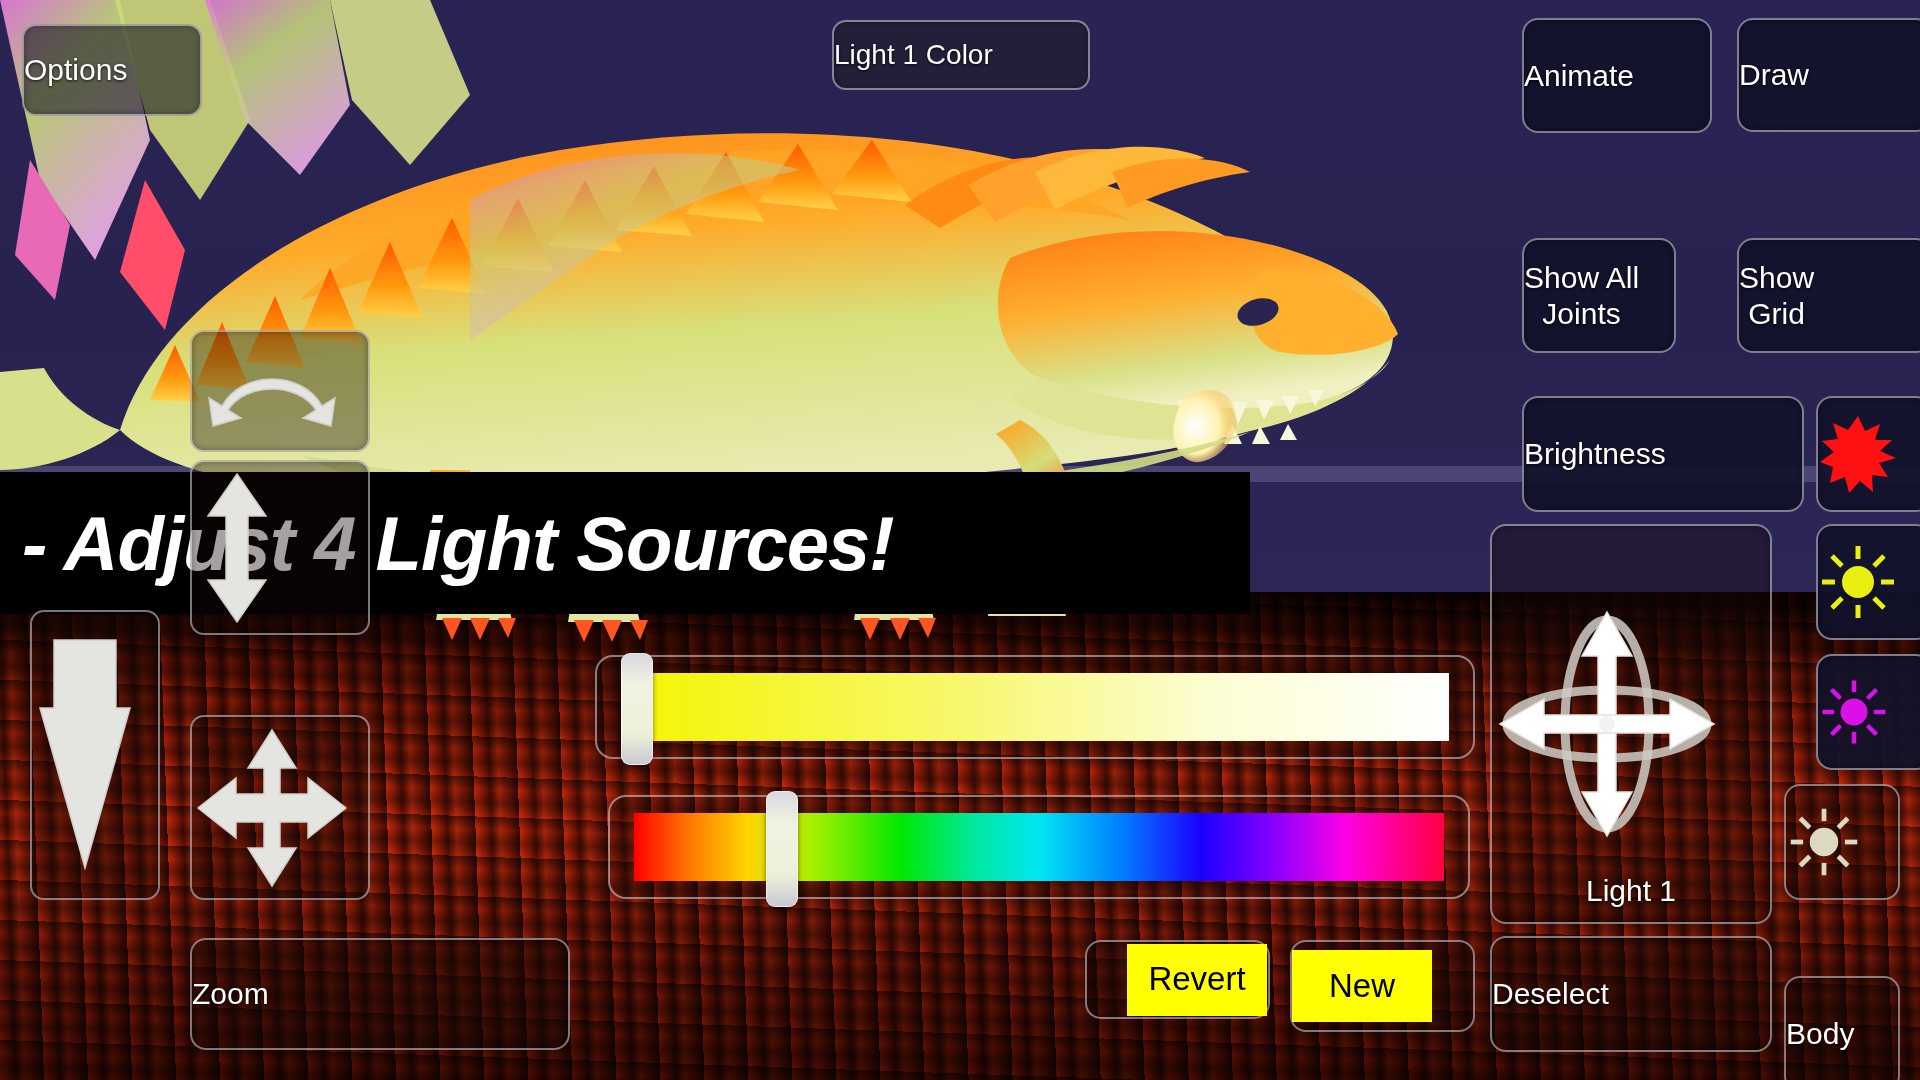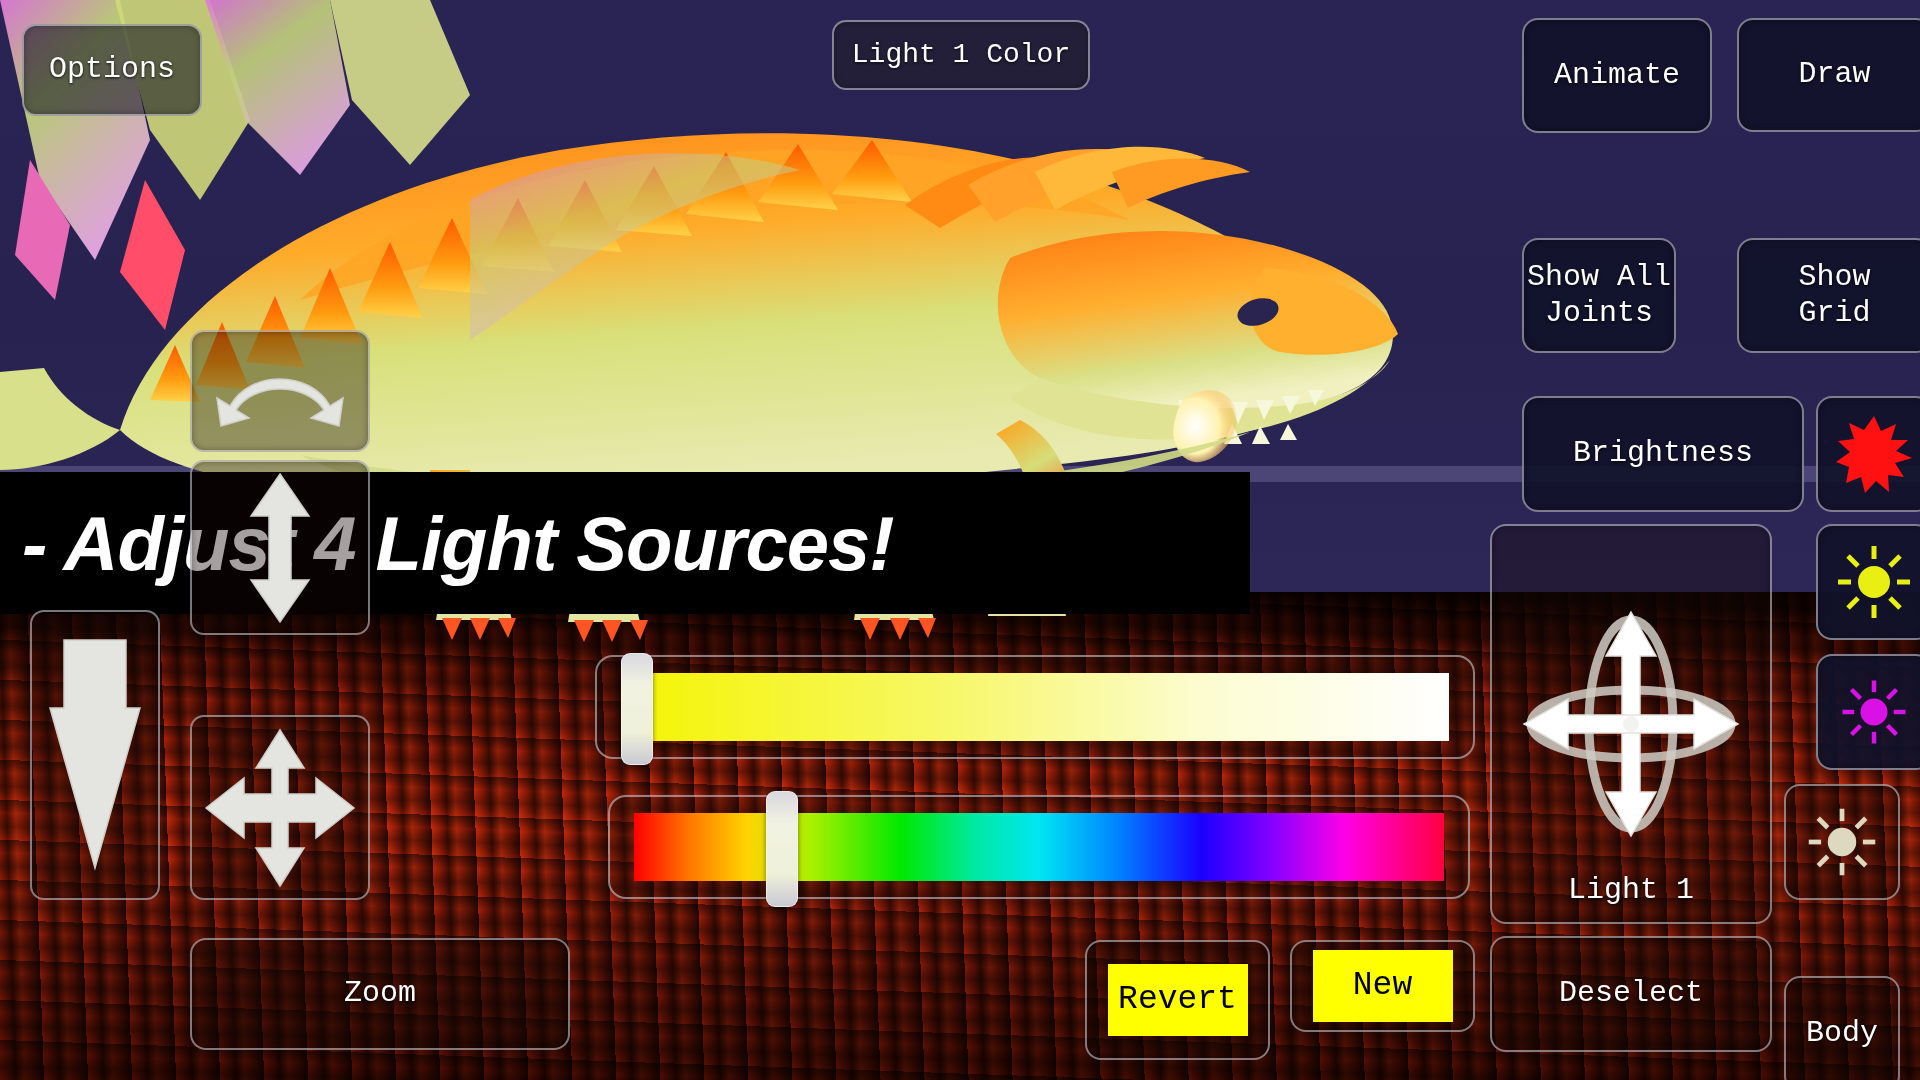--- a/index.html
+++ b/index.html
@@ -58,25 +58,24 @@
     text-shadow: 3px 3px 5px rgba(0,0,0,.9);
   }
 
   
   .btn {
     position: absolute;
     border: 2px solid rgba(215,215,225,.55);
     border-radius: 16px;
     background: rgba(10,12,32,.42);
     box-shadow: 0 0 6px rgba(0,0,0,.35) inset;
-    display: flex; align-items: center; justify-content: center;
+    display: flex; align-items: center; justify-content: flex-start;
     color: #fff; font-size: 30px; text-align: center; line-height: 1.18;
     text-shadow: 0 1px 3px rgba(0,0,0,.85);
     user-select: none;
-    font-family: Liberation Mono, monospace;
   }
   .btn.opaque { background: rgba(17,18,42,.93); margin-left: 32px; }
   .btn.dim    { background: rgba(20,8,4,.38); }
 
   
   #btn-animate    { left:1490px; top:18px;  width:190px; height:115px; }
   #btn-draw       { left:1705px; top:18px;  width:195px; height:114px; }
   #btn-joints     { left:1490px; top:238px; width:154px; height:115px; }
   #btn-showgrid   { left:1705px; top:238px; width:195px; height:115px; }
   #btn-brightness { left:1490px; top:396px; width:282px; height:116px; }
@@ -120,21 +119,21 @@
   .slider-thumb {
     position: absolute; width: 32px; border-radius: 9px;
     background: linear-gradient(180deg,#d8d8e0,#f2f2e2 28%,#eef0d8 72%,#c9c9d4);
     border: 1px solid rgba(255,255,255,.55);
     box-shadow: 0 2px 5px rgba(0,0,0,.5);
   }
   #thumb-sat { top:-4px; height:112px; }
   #thumb-hue { top:-6px; height:116px; }
 
   
-  #btn-revert { left:1085px; top:940px; width:185px; height:120px; }
+  #btn-revert { left:1085px; top:940px; width:185px; height:79px;padding-left:40px; }
   #btn-new    { left:1290px; top:940px; width:185px; height:92px; }
   .swatch {
     width: 140px; height: 72px; background: #ffff00;
     color: #000; font-size: 33px; text-shadow: none;
     display: flex; align-items: center; justify-content: center;
   }
 
   
   .ico { display:block; }
   .sun-red .disc    { fill:#ff1111; }

